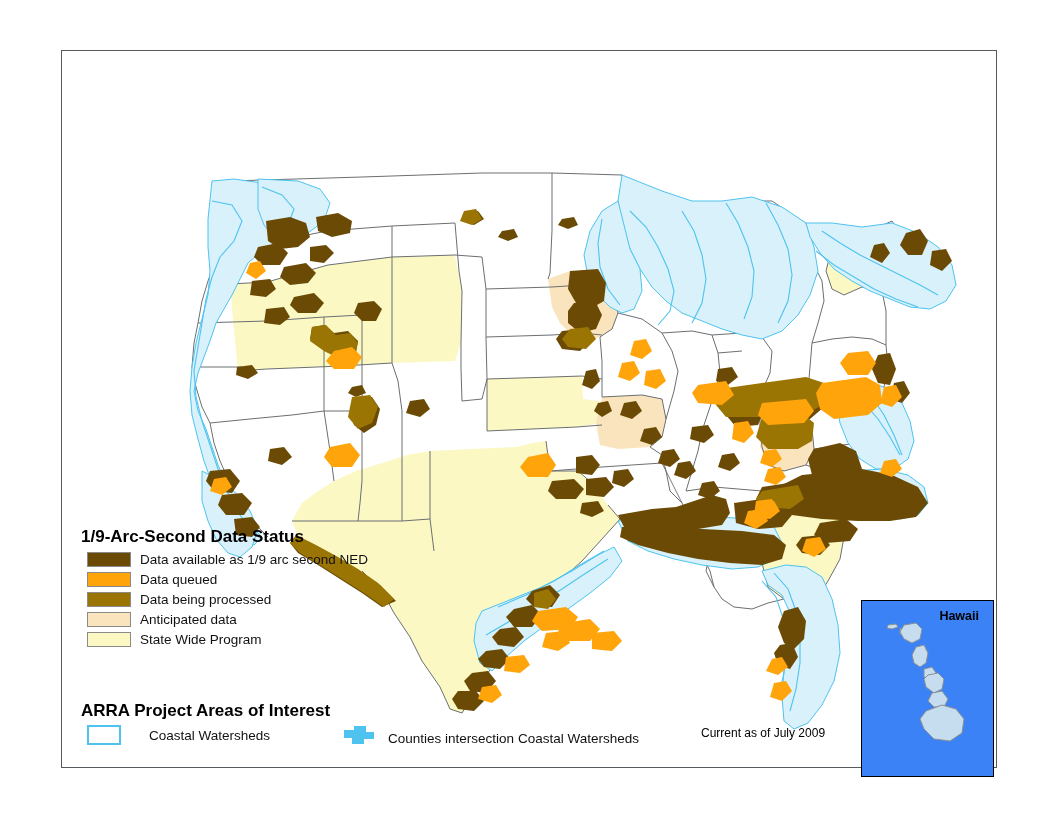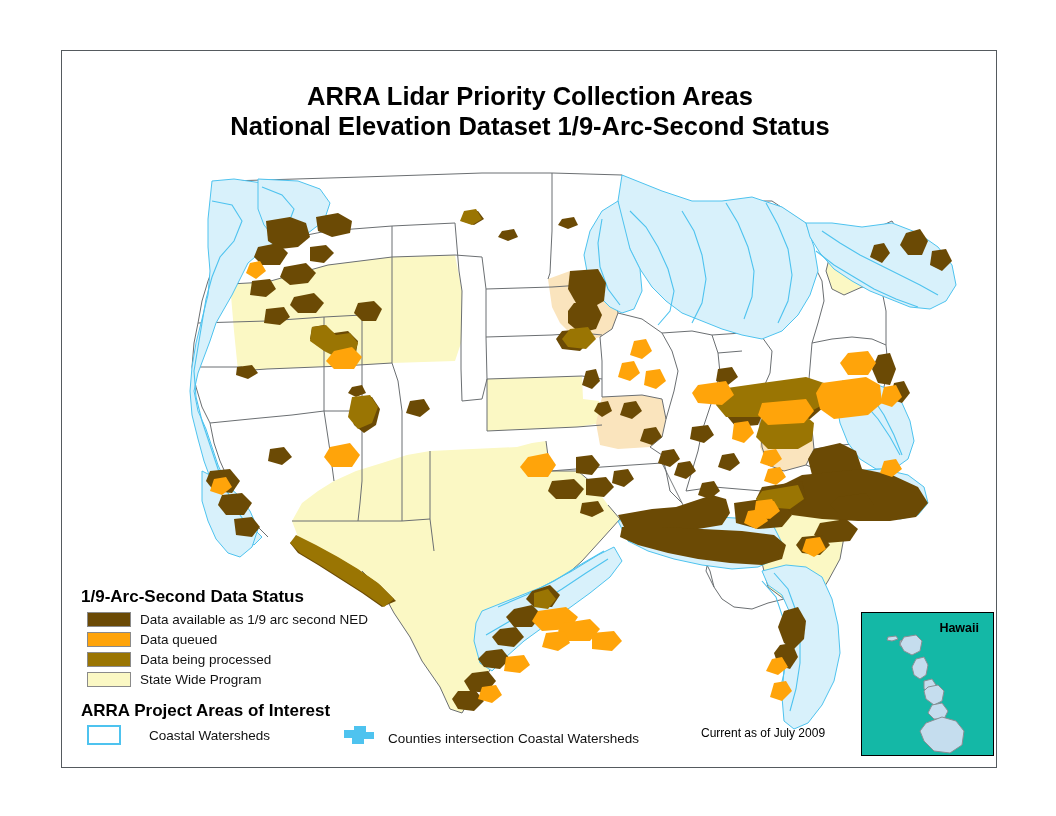--- a/index.html
+++ b/index.html
@@ -3,44 +3,40 @@
 <meta charset="utf-8">
 <style>
   html,body{margin:0;padding:0;background:#ffffff;}
   body{width:1056px;height:816px;overflow:hidden;font-family:"Liberation Sans",sans-serif;}
   #frame{position:absolute;left:61px;top:50px;width:936px;height:718px;border:1.5px solid #555a5e;background:#ffffff;box-sizing:border-box;}
   #title{position:absolute;left:0;top:30px;width:936px;text-align:center;font-weight:bold;font-size:25.5px;color:#000;line-height:30px;letter-spacing:0px;}
   #title div{white-space:nowrap;}
   #mapwrap{position:absolute;left:0;top:0;width:936px;height:718px;}
   svg.map{position:absolute;left:0;top:0;}
   
-  #legend{position:absolute;left:19px;top:536px;width:600px;}
+  #legend{position:absolute;left:19px;top:476px;width:600px;}
   .lg-head{font-weight:bold;font-size:17px;color:#000;margin:0 0 2px 0;}
   .lg-row{display:flex;align-items:center;height:20px;margin-left:6px;}
   .sw{width:44px;height:15px;border:1px solid #8a8a8a;box-sizing:border-box;margin-right:9px;flex:none;}
   .lg-lab{font-size:13.5px;color:#111;white-space:nowrap;}
   #legend2{position:absolute;left:19px;top:650px;width:880px;}
   .lg2rows{display:flex;align-items:center;margin-left:6px;margin-top:3px;}
   .sw-outline{width:34px;height:20px;border:2px solid #4ec3ef;background:#ffffff;box-sizing:border-box;margin-right:12px;flex:none;}
   .sw-fill{width:34px;height:22px;margin-right:12px;flex:none;position:relative;}
   .gap{width:72px;flex:none;}
   
-  #hawaii{position:absolute;left:799px;top:561px;width:133px;height:144px;border:1.6px solid #000;background:#14b8a6;box-sizing:border-box;}
+  #hawaii{position:absolute;left:799px;top:549px;width:133px;height:177px;border:1.6px solid #000;background:#3b82f6;box-sizing:border-box;}
   #hawaii .hw-title{position:absolute;right:14px;top:8px;font-weight:bold;font-size:12.5px;color:#000;}
   #datenote{position:absolute;left:639px;top:675px;font-size:12px;color:#000;}
 </style>
 </head>
 <body>
 
 <div id="frame">
 
-  <div id="title">
-    <div>ARRA Lidar Priority Collection Areas</div>
-    <div>National Elevation Dataset 1/9-Arc-Second Status</div>
-  </div>
 
   <div id="mapwrap">
     <svg class="map" width="936" height="718" viewBox="0 0 936 718">
       <defs>
         <clipPath id="usclip">
             <path d="M47 120 L170 108 L330 110 L420 120 L560 110 L640 140 L700 170 L760 190 L830 170 L900 180 L905 330 L880 420 L820 470 L790 610 L700 640 L620 600 L520 620 L420 610 L340 520 L250 480 L180 430 L120 330 L60 240 Z"></path>
           </clipPath>
       </defs>
 
       <g>
@@ -351,20 +347,24 @@
     </div>
     <div class="lg-row">
       <span class="sw" style="background:#ffa40a"></span>
       <span class="lg-lab">Data queued</span>
     </div>
     <div class="lg-row">
       <span class="sw" style="background:#9a7503"></span>
       <span class="lg-lab">Data being processed</span>
     </div>
     <div class="lg-row">
+      <span class="sw" style="background:#fae4bd"></span>
+      <span class="lg-lab">Anticipated data</span>
+    </div>
+    <div class="lg-row">
       <span class="sw" style="background:#fbf8c4"></span>
       <span class="lg-lab">State Wide Program</span>
     </div>
   </div>
 
   <div id="legend2">
     <div class="lg-head">ARRA Project Areas of Interest</div>
     <div class="lg2rows">
       <div style="display:flex;align-items:center;gap:16px;">
         <span class="sw-outline"></span>

